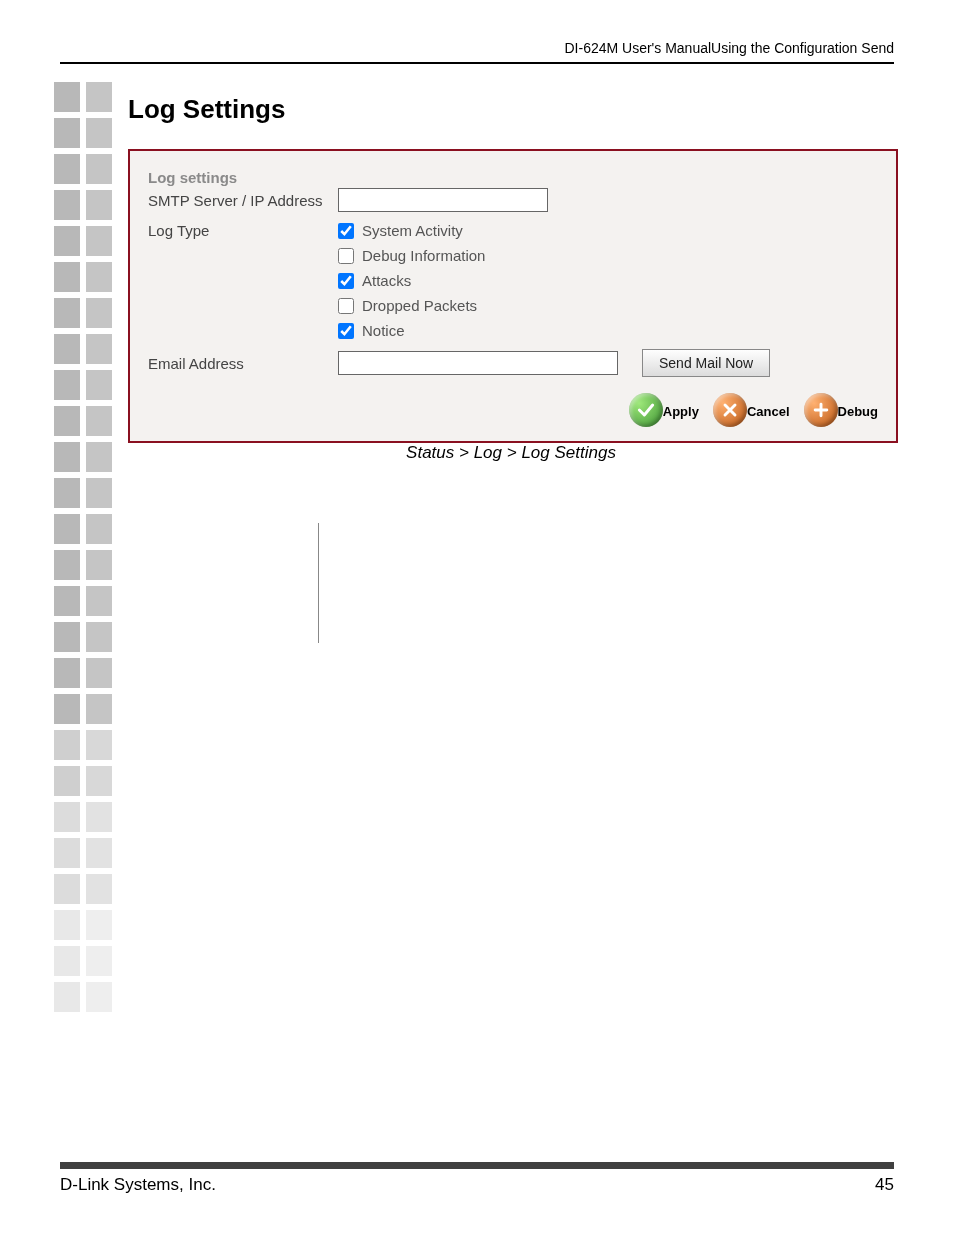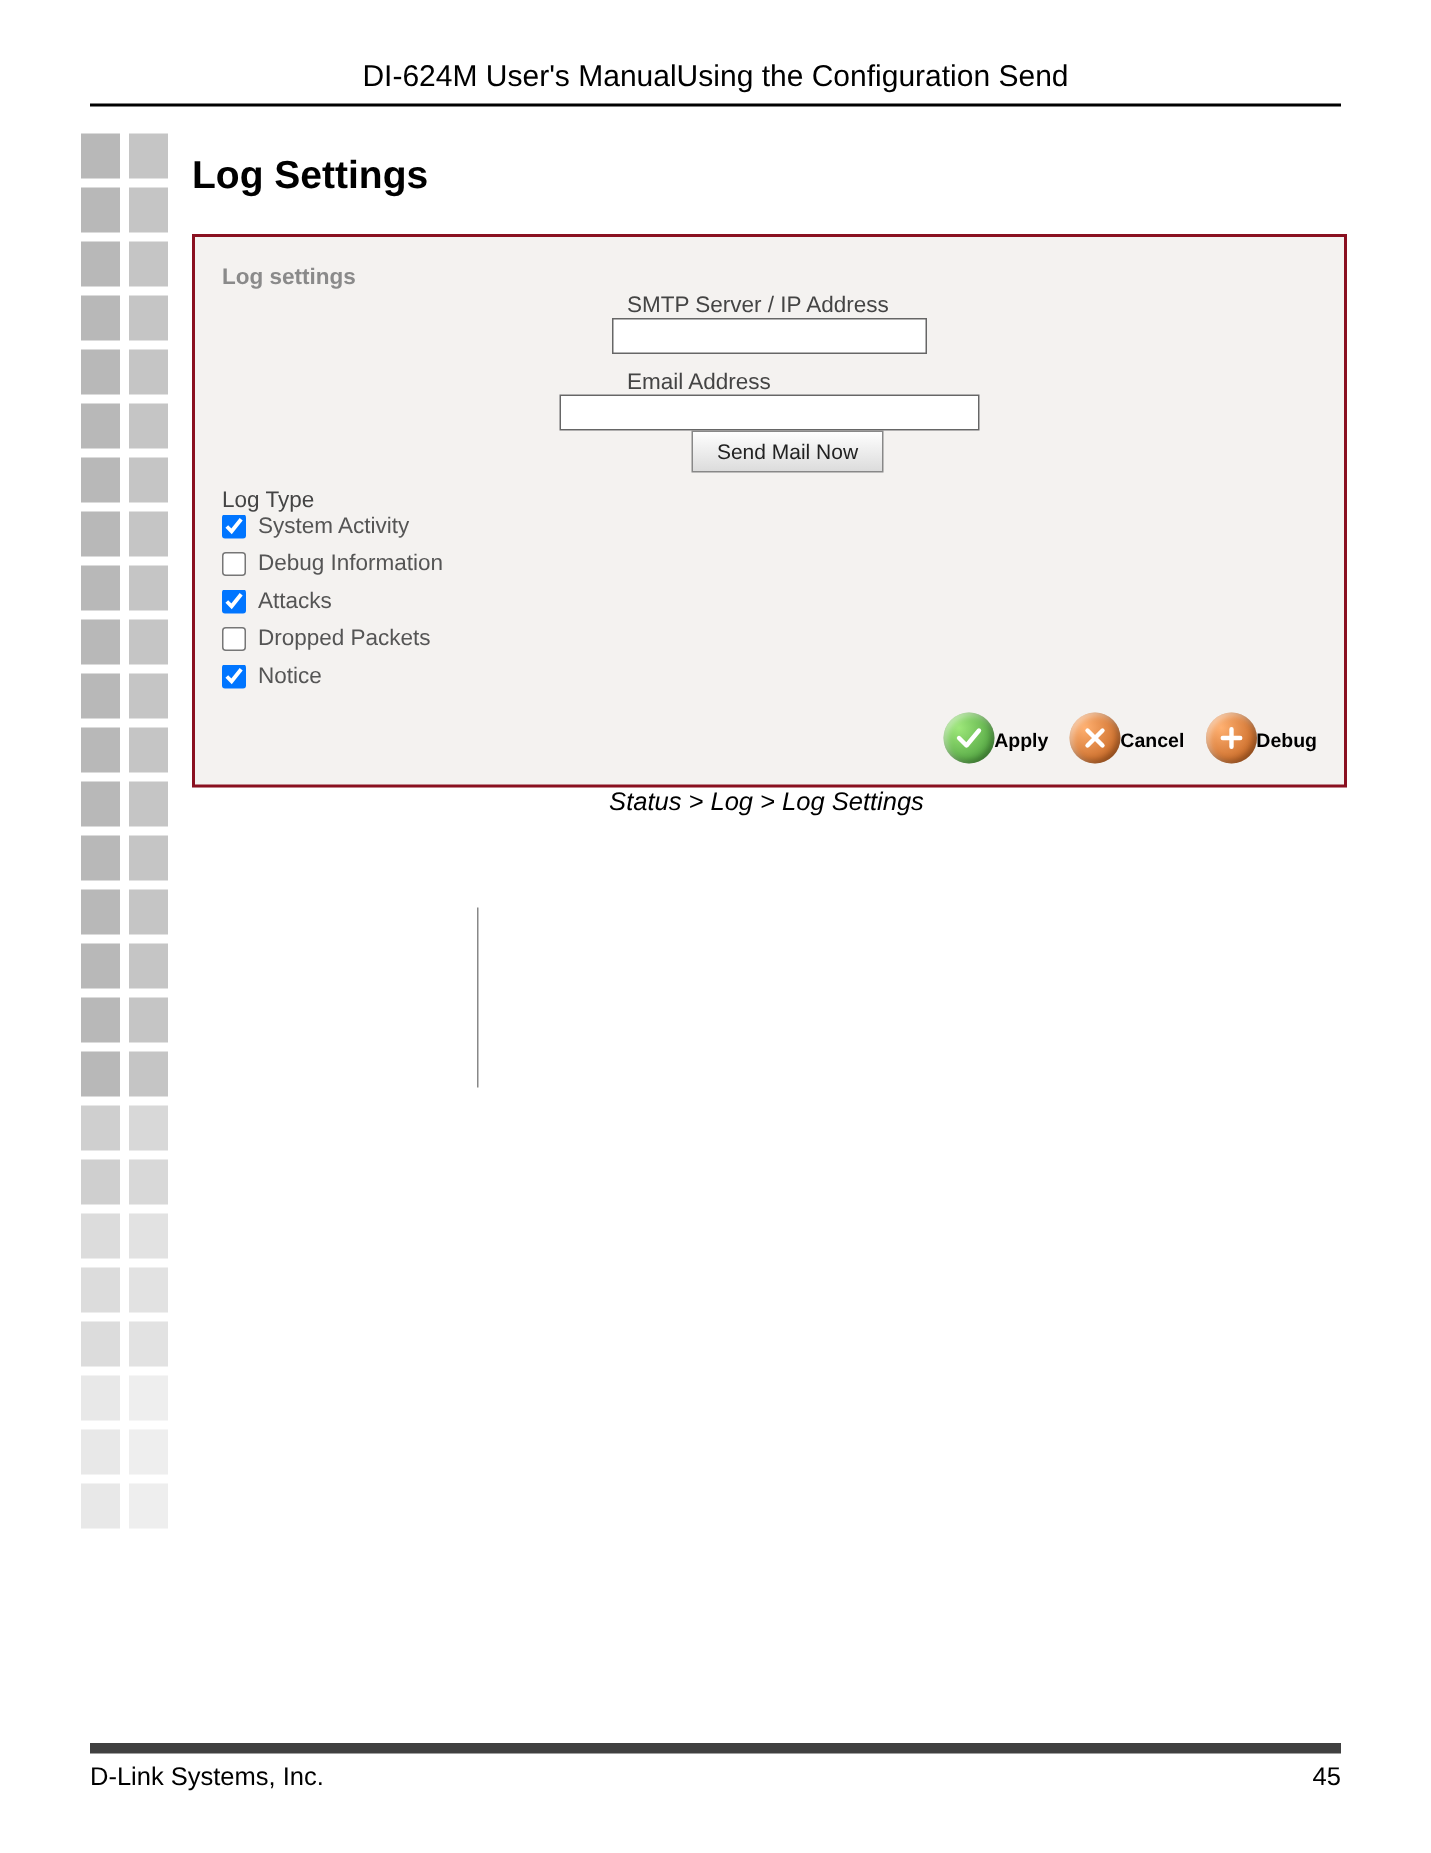--- a/index.html
+++ b/index.html
@@ -13,24 +13,24 @@
   }
   .page {
     position: absolute;
     left: 60px;
     right: 60px;
     top: 40px;
     bottom: 40px;
   }
   .top-bar {
     display: flex;
-    justify-content: center;
+    justify-content: flex-end;
     border-bottom: 2px solid #000;
     padding-bottom: 6px;
-    font-size: 20px;
+    font-size: 14px;
   }
   .content-area {
     position: relative;
     padding-top: 24px;
   }
   .side-squares {
     position: absolute;
     left: -6px;
     top: 18px;
     width: 60px;
@@ -70,21 +70,20 @@
     margin-bottom: 2px;
   }
   .screenshot-box .desc {
     color: #444;
     margin-bottom: 20px;
   }
   .form-row {
     display: flex;
     align-items: center;
     margin-bottom: 10px;
-    flex-direction: column;
   }
   .form-label {
     width: 190px;
     color: #444;
   }
   .text-input {
     height: 24px;
     border: 1px solid #666;
     background: #fff;
     font-size: 14px;
@@ -297,50 +296,50 @@
       <div class="section-title">Log Settings</div>
 
       <div class="screenshot-box">
         <div class="sub-title">Log settings</div>
 
         <div class="form-row">
           <div class="form-label">SMTP Server / IP Address</div>
           <input class="text-input input-smtp" type="text" value="" style="">
         </div>
 
+        <div class="form-row logtype-block">
+          <div class="form-label">Log Type</div>
+          <div class="logtype-options" id="logtype-options">
+              <div class="check-row">
+                <input type="checkbox" checked="" style="">
+                <span>System Activity</span>
+              </div>
+              <div class="check-row">
+                <input type="checkbox" style="">
+                <span>Debug Information</span>
+              </div>
+              <div class="check-row">
+                <input type="checkbox" checked="" style="">
+                <span>Attacks</span>
+              </div>
+              <div class="check-row">
+                <input type="checkbox" style="">
+                <span>Dropped Packets</span>
+              </div>
+              <div class="check-row">
+                <input type="checkbox" checked="" style="">
+                <span>Notice</span>
+              </div>
+            </div>
+        </div>
+
         <div class="form-row">
           <div class="form-label">Email Address</div>
           <input class="text-input input-email" type="text" value="" style="">
           <button class="send-btn">Send Mail Now</button>
-        </div>
-
-        <div class="form-row logtype-block">
-          <div class="form-label">Log Type</div>
-          <div class="logtype-options" id="logtype-options">
-              <div class="check-row">
-                <input type="checkbox" checked="" style="">
-                <span>System Activity</span>
-              </div>
-              <div class="check-row">
-                <input type="checkbox" style="">
-                <span>Debug Information</span>
-              </div>
-              <div class="check-row">
-                <input type="checkbox" checked="" style="">
-                <span>Attacks</span>
-              </div>
-              <div class="check-row">
-                <input type="checkbox" style="">
-                <span>Dropped Packets</span>
-              </div>
-              <div class="check-row">
-                <input type="checkbox" checked="" style="">
-                <span>Notice</span>
-              </div>
-            </div>
         </div>
 
         <div class="action-row">
           <div class="action-item">
             <div class="circle-icon ci-apply">
               <svg viewBox="0 0 24 24">
                   <path d="M4 12 L10 18 L20 6" stroke="#fff" stroke-width="3.5" fill="none" stroke-linecap="round" stroke-linejoin="round"></path>
                 </svg>
             </div>
             <span>Apply</span>

